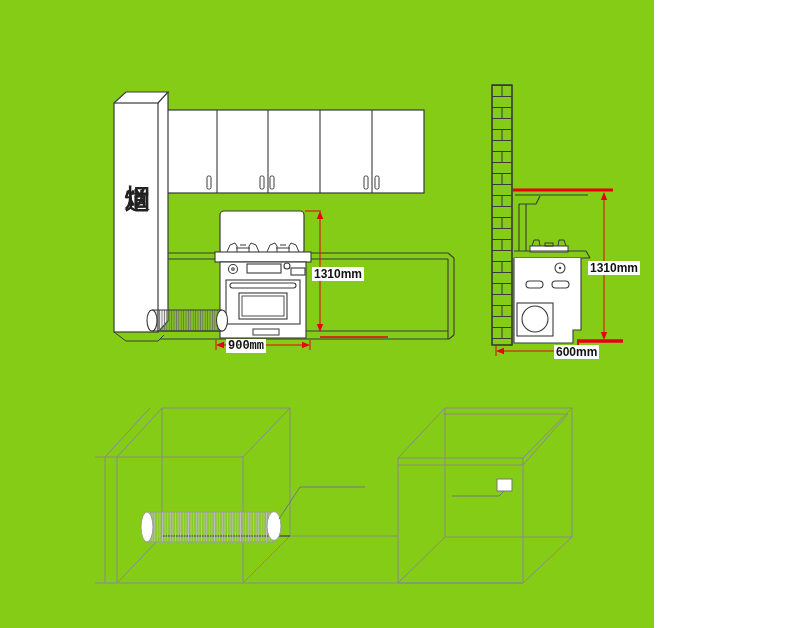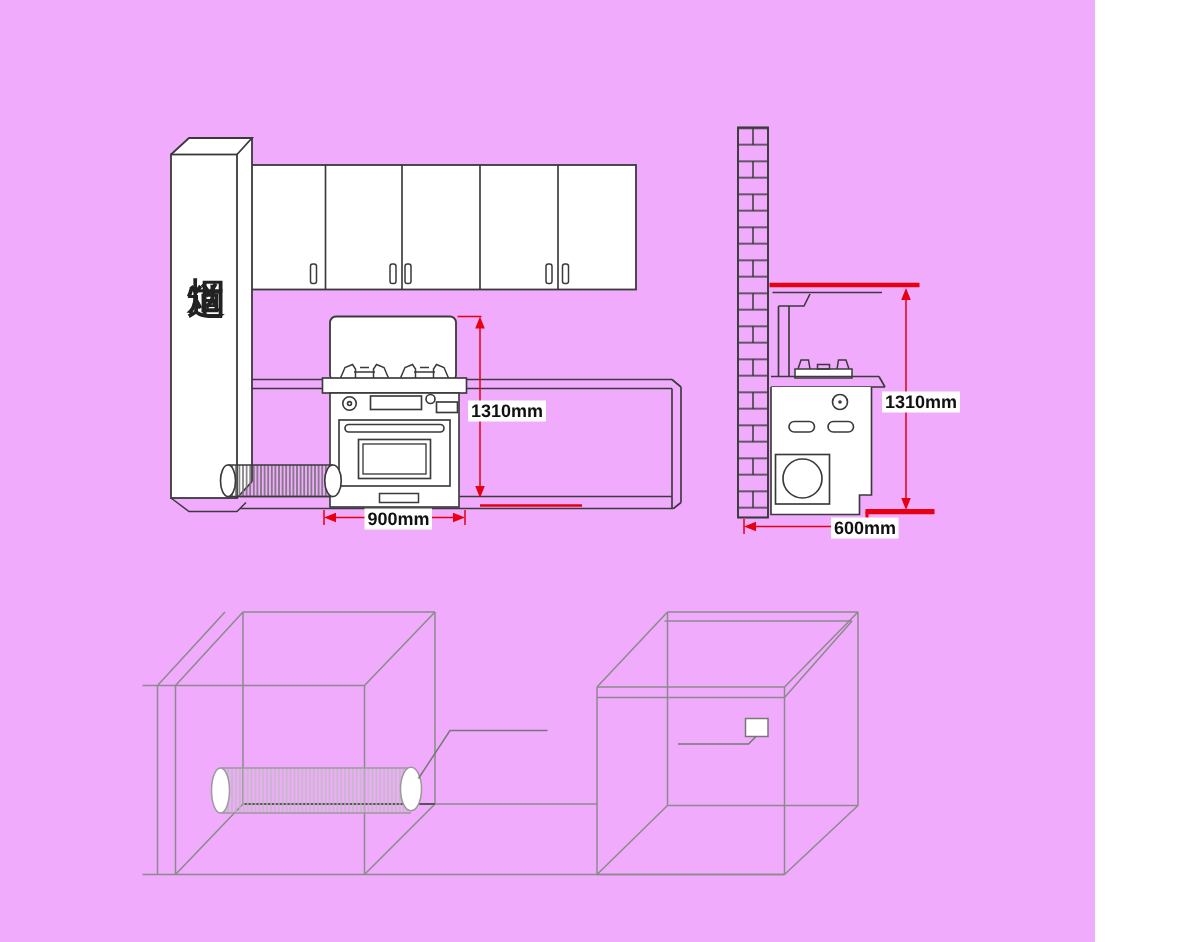--- a/index.html
+++ b/index.html
@@ -1,25 +1,25 @@
 <!DOCTYPE html>
 <html><head>
 <meta charset="utf-8">
 <style>
   html,body{margin:0;padding:0;background:#ffffff;}
-  .stage{position:relative;width:730px;height:628px;background:#f0abfc;overflow:hidden;
+  .stage{position:relative;width:654px;height:628px;background:#84cc16;overflow:hidden;
          font-family:"Liberation Sans", sans-serif;}
   .stage svg{position:absolute;left:0;top:0;}
   .dim-label{position:absolute;font:bold 12px "Liberation Sans", sans-serif;color:#111;
              background:#fff;line-height:1;padding:1px 2px;white-space:nowrap;}
   .flue-label{position:absolute;left:123px;top:165px;width:28px;
               font:bold 25px "DejaVu Sans", sans-serif;color:#222;
               writing-mode:vertical-rl;text-orientation:upright;letter-spacing:3px;line-height:1.1;}
   .lbl-front-h{left:312px;top:267px;}
-  .lbl-front-w{left:243px;top:339px;}
+  .lbl-front-w{left:226px;top:339px;font-family:Liberation Mono, monospace;}
   .lbl-side-h{left:588px;top:261px;}
   .lbl-side-d{left:514px;top:345px;margin-left:40px;}
 </style>
 </head>
 <body>
 
 <div class="stage">
 
 <svg width="790" height="628" viewBox="0 0 790 628">
   <defs>

